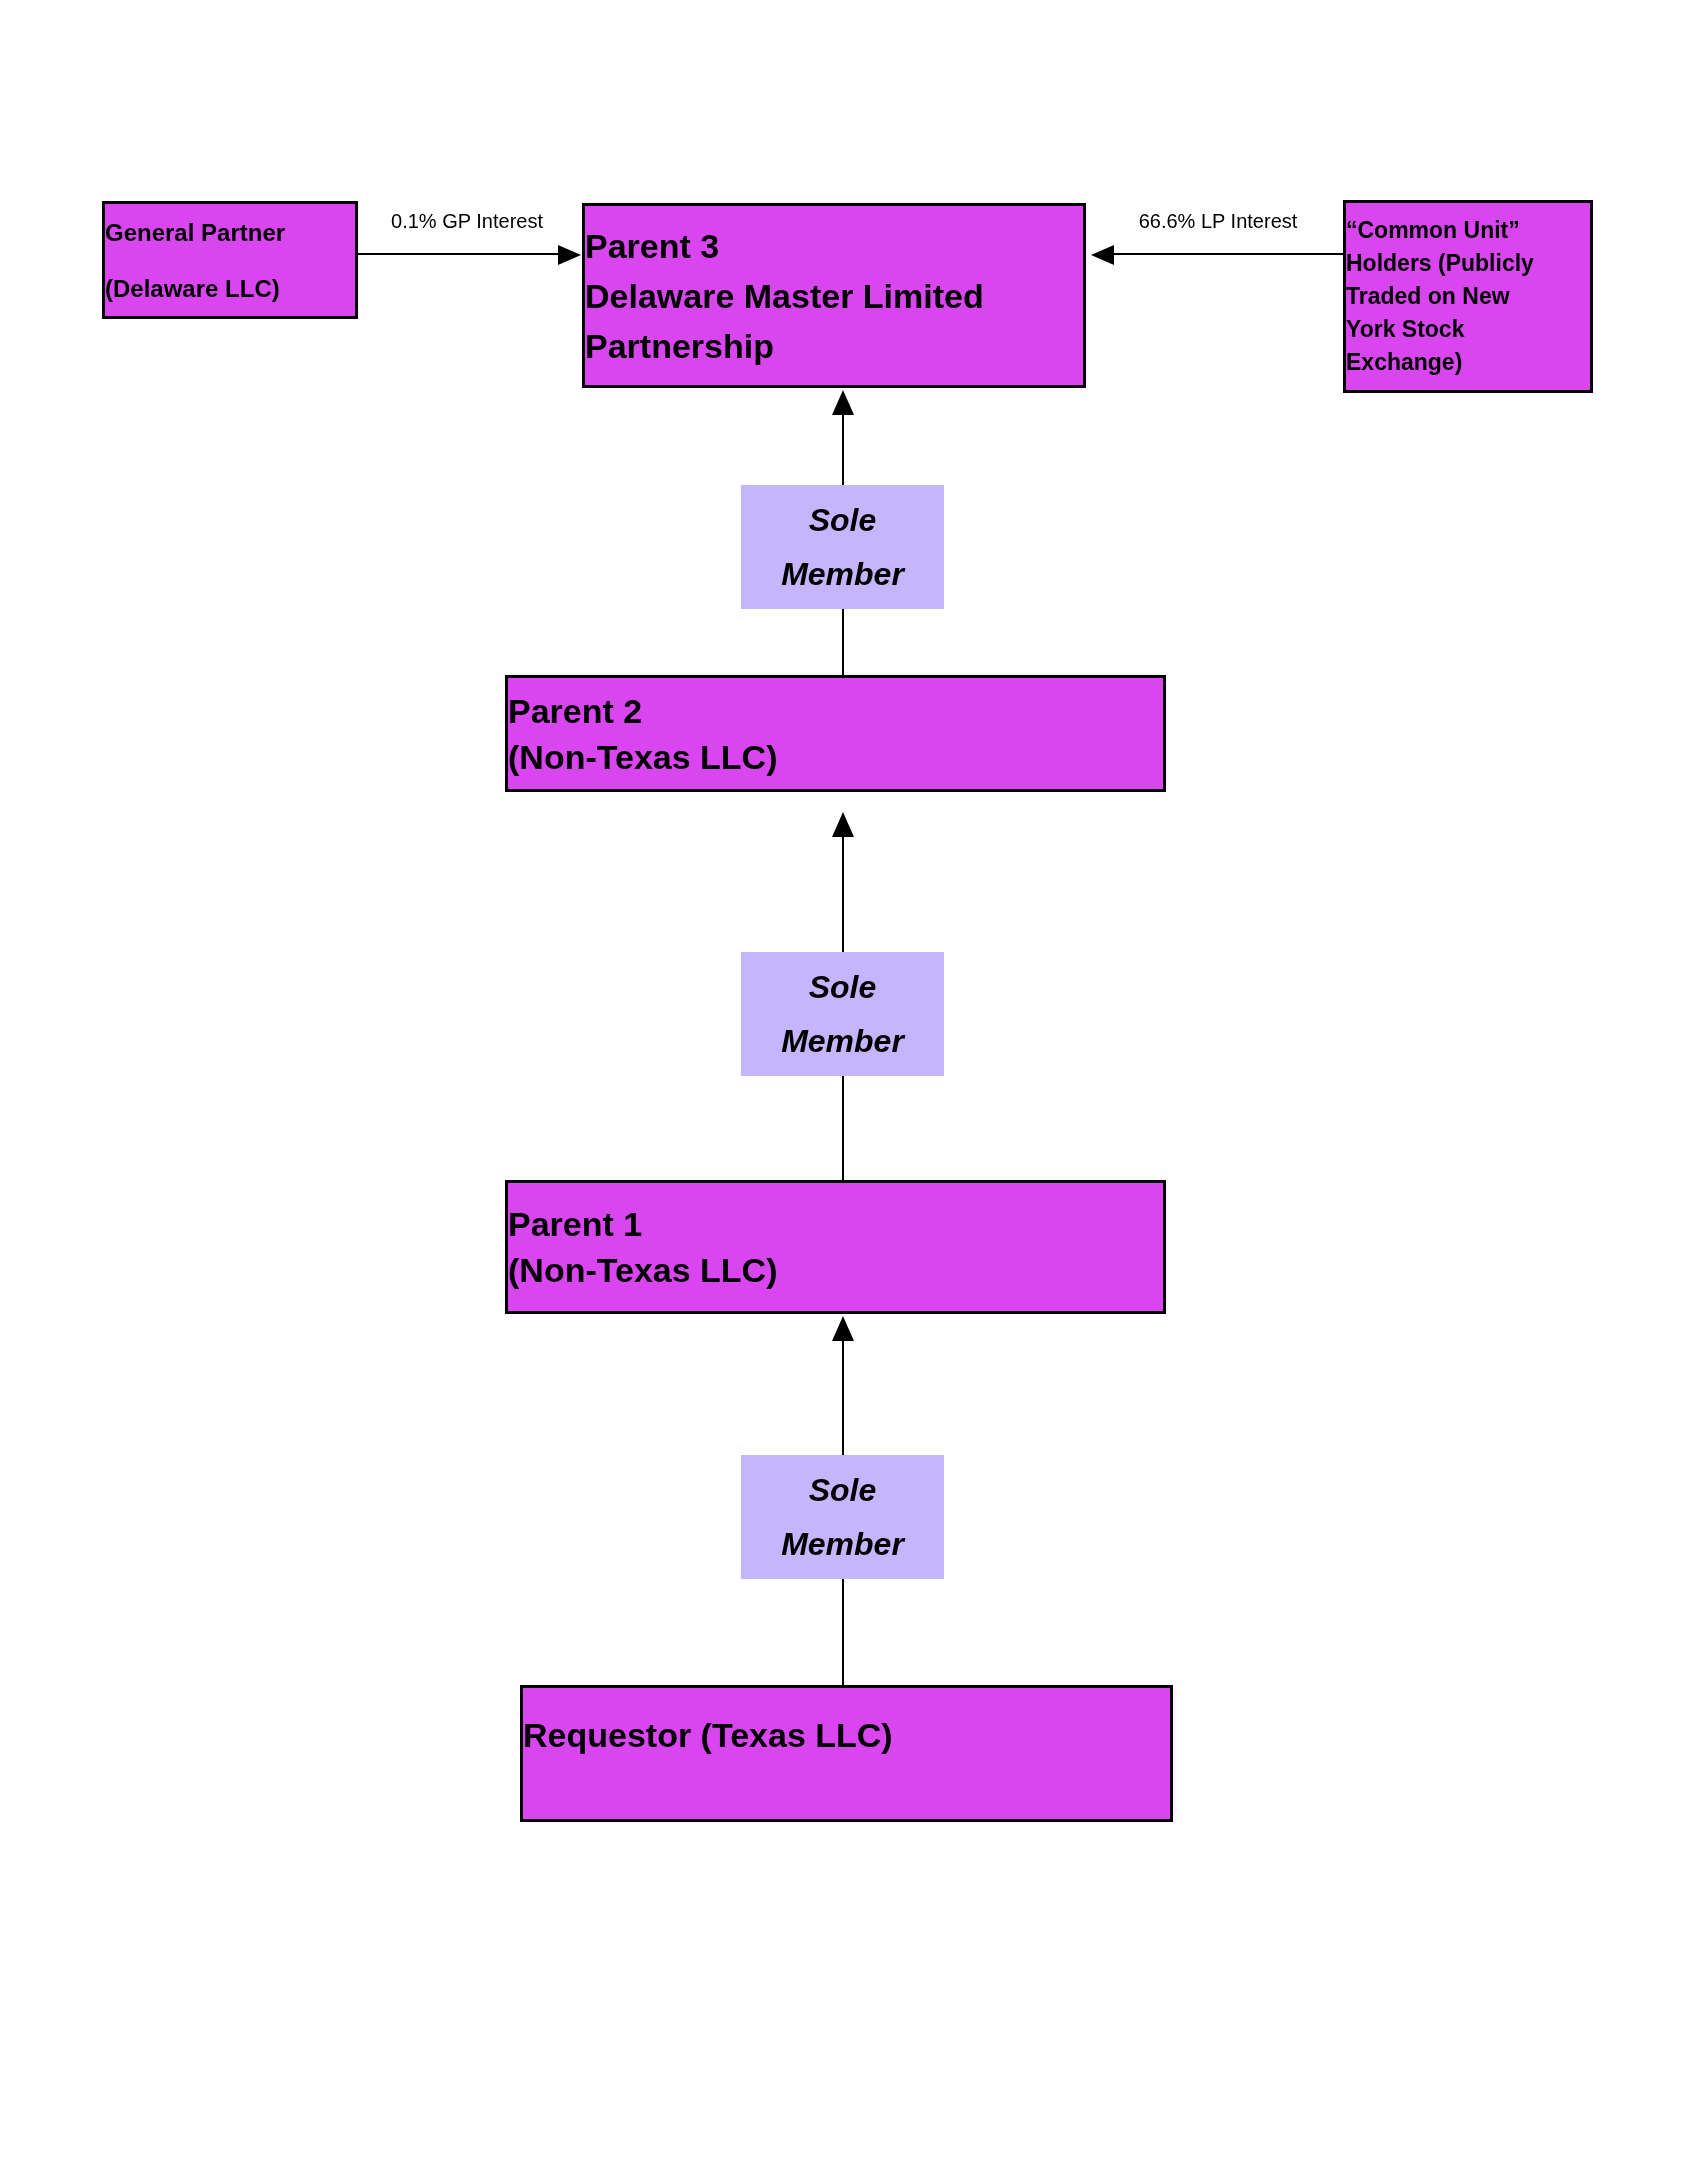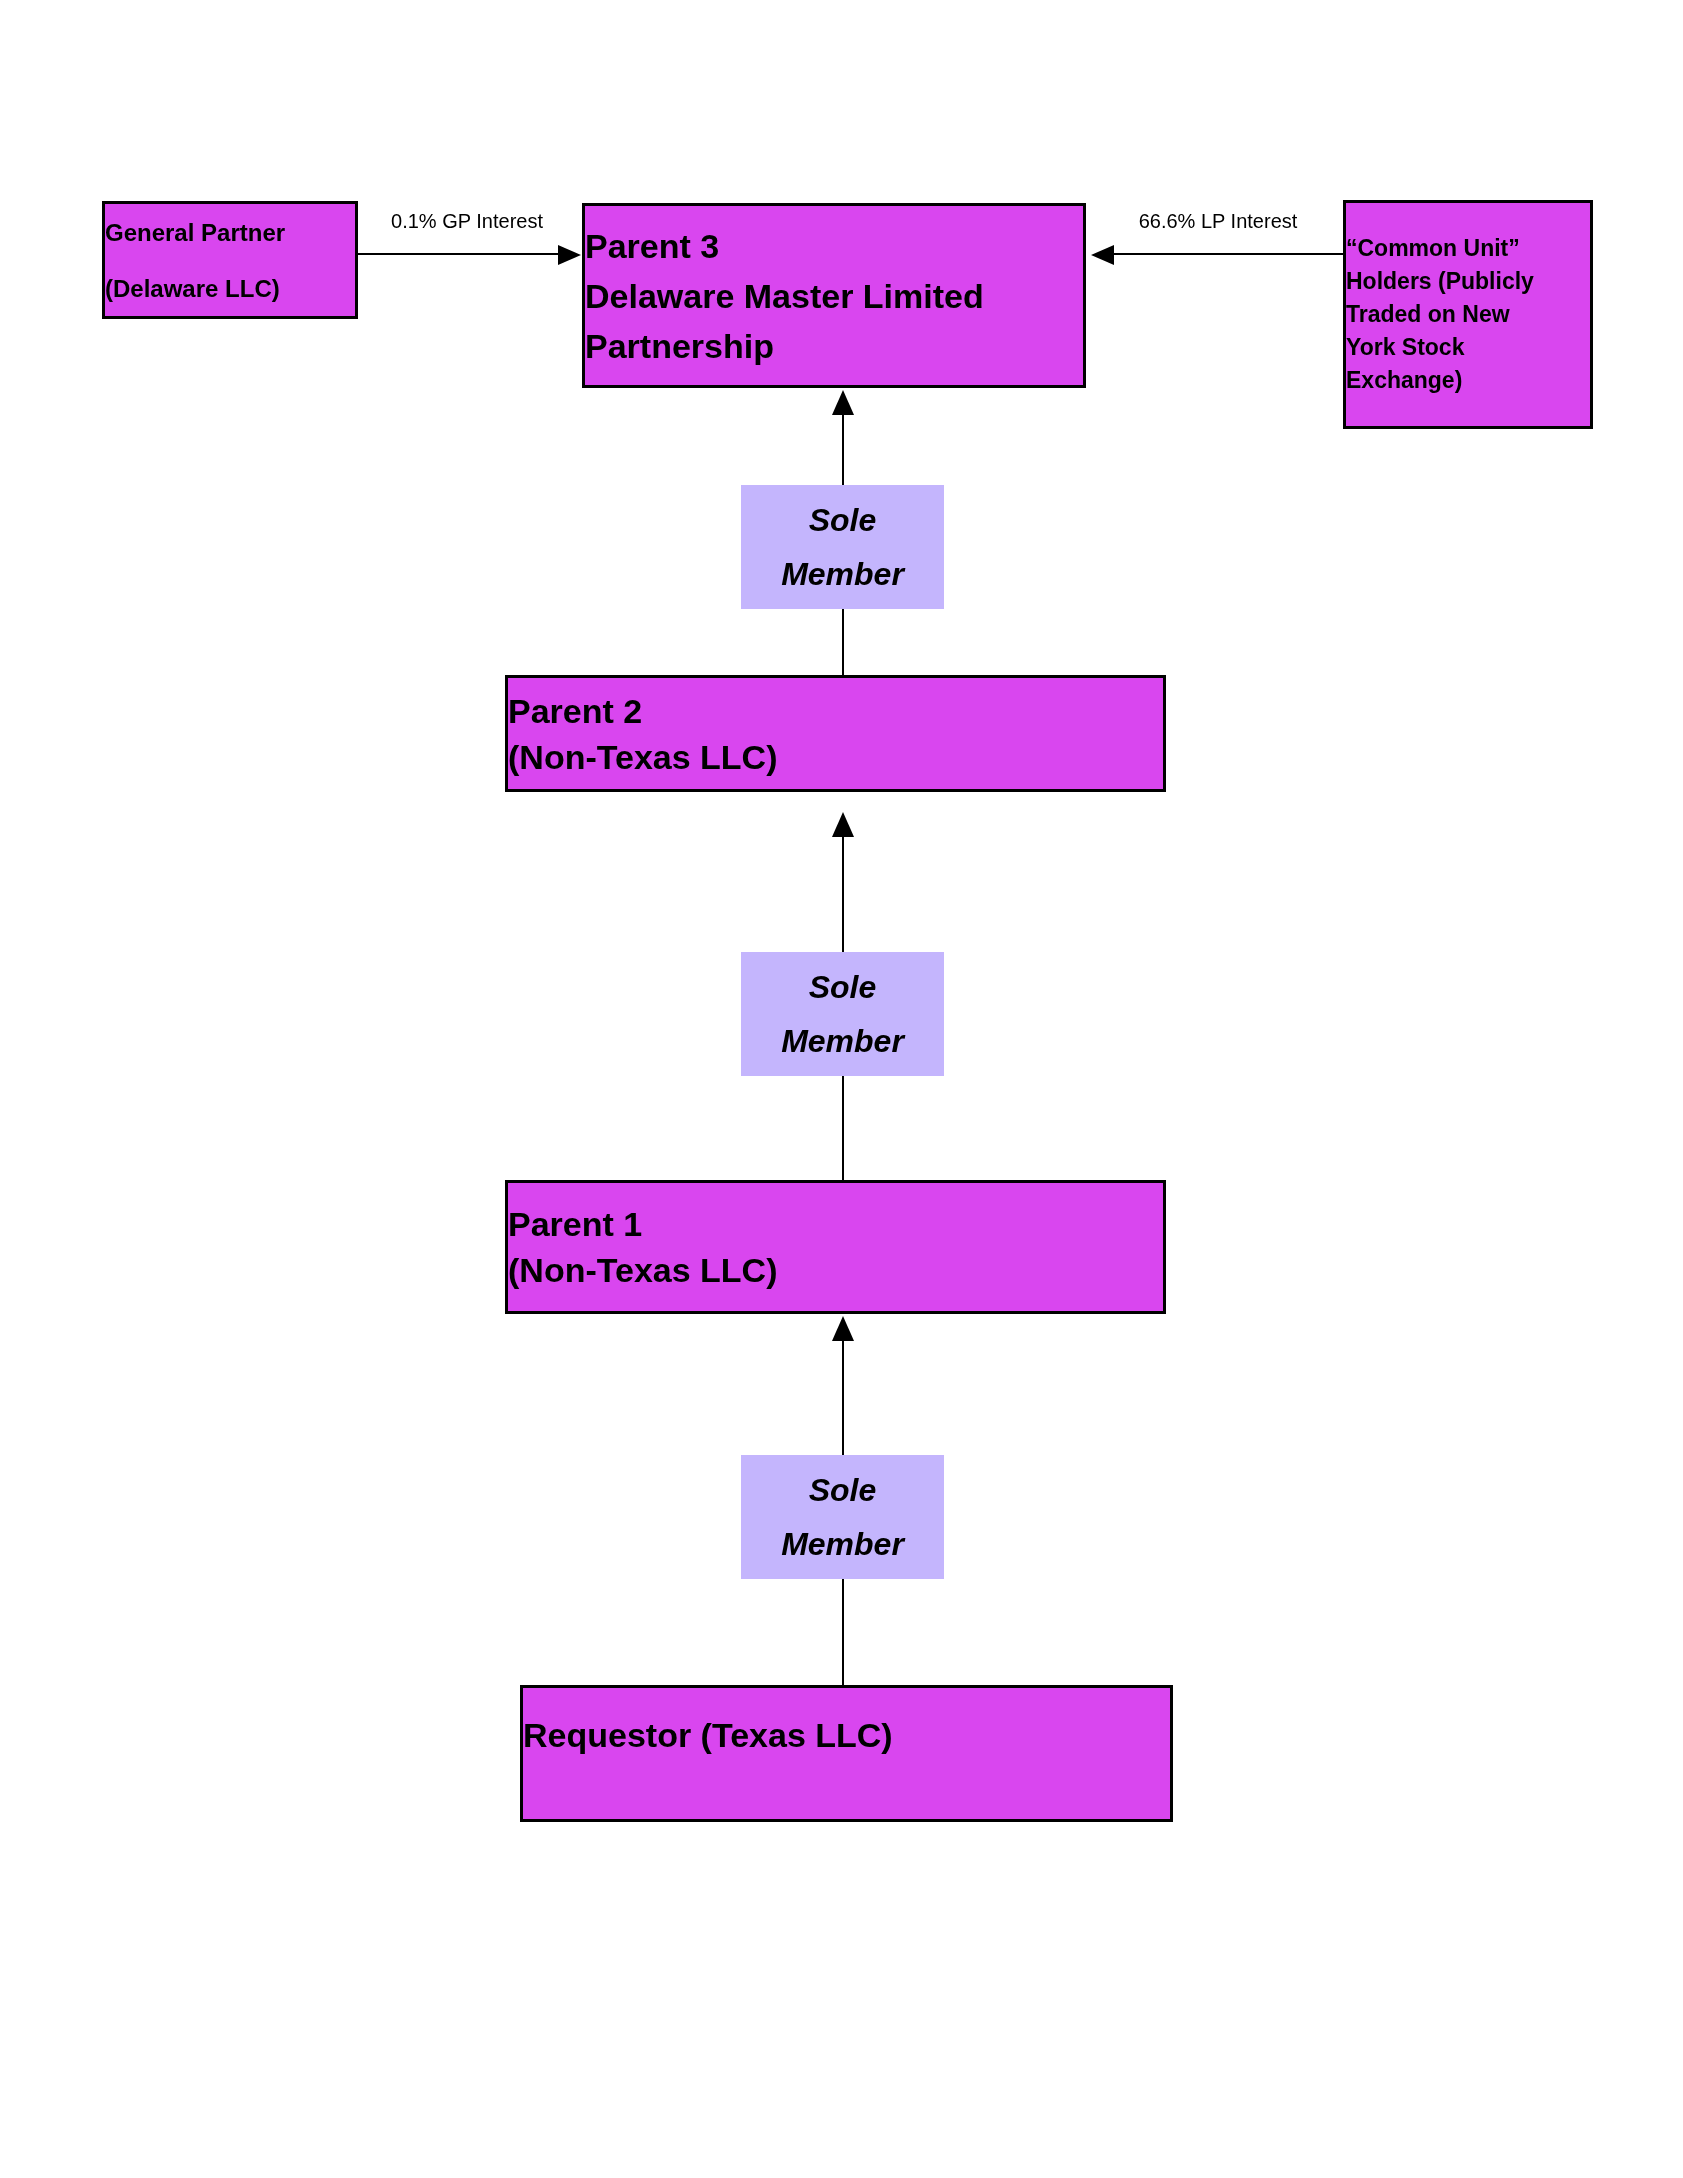--- a/index.html
+++ b/index.html
@@ -64,21 +64,21 @@
     font-weight: bold;
     font-style: italic;
     font-size: 32px;
     line-height: 54px;
     padding: 8px 0;
   }
 
   
   #gp-box   { left: 102px;  top: 201px;  width: 256px; height: 118px; font-size: 24px; justify-content: space-between; padding: 15px 0 13px 0; }
   #p3-box   { left: 582px;  top: 203px;  width: 504px; height: 185px; font-size: 34px; line-height: 50px; }
-  #cu-box   { left: 1343px; top: 200px;  width: 250px; height: 229px; font-size: 23px; line-height: 33px; }
+  #cu-box   { left: 1343px; top: 200px;  width: 250px; height: 193px; font-size: 23px; line-height: 33px; }
   #p2-box   { left: 505px;  top: 675px;  width: 661px; height: 117px; font-size: 34px; line-height: 46px; }
   #p1-box   { left: 505px;  top: 1180px; width: 661px; height: 134px; font-size: 34px; line-height: 46px; }
   #req-box  { left: 520px;  top: 1685px; width: 653px; height: 137px; font-size: 34px; justify-content: flex-start; padding-top: 28px; }
 
   
   #gp-arrow-line  { left: 358px; top: 253px; width: 202px; }
   #gp-arrow-head  { left: 558px; top: 245px; }
   #gp-arrow-label { left: 363px; top: 210px; width: 208px; }
 
   

